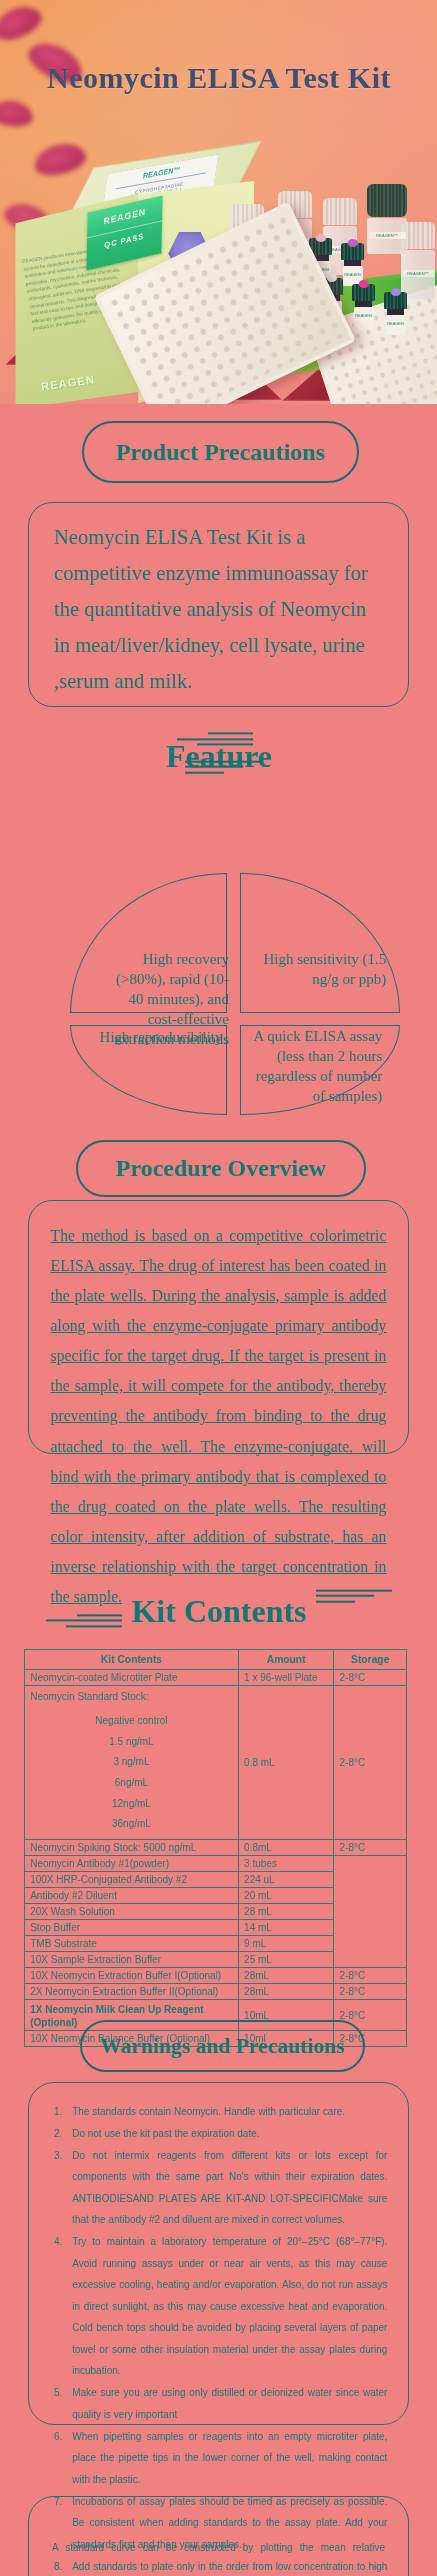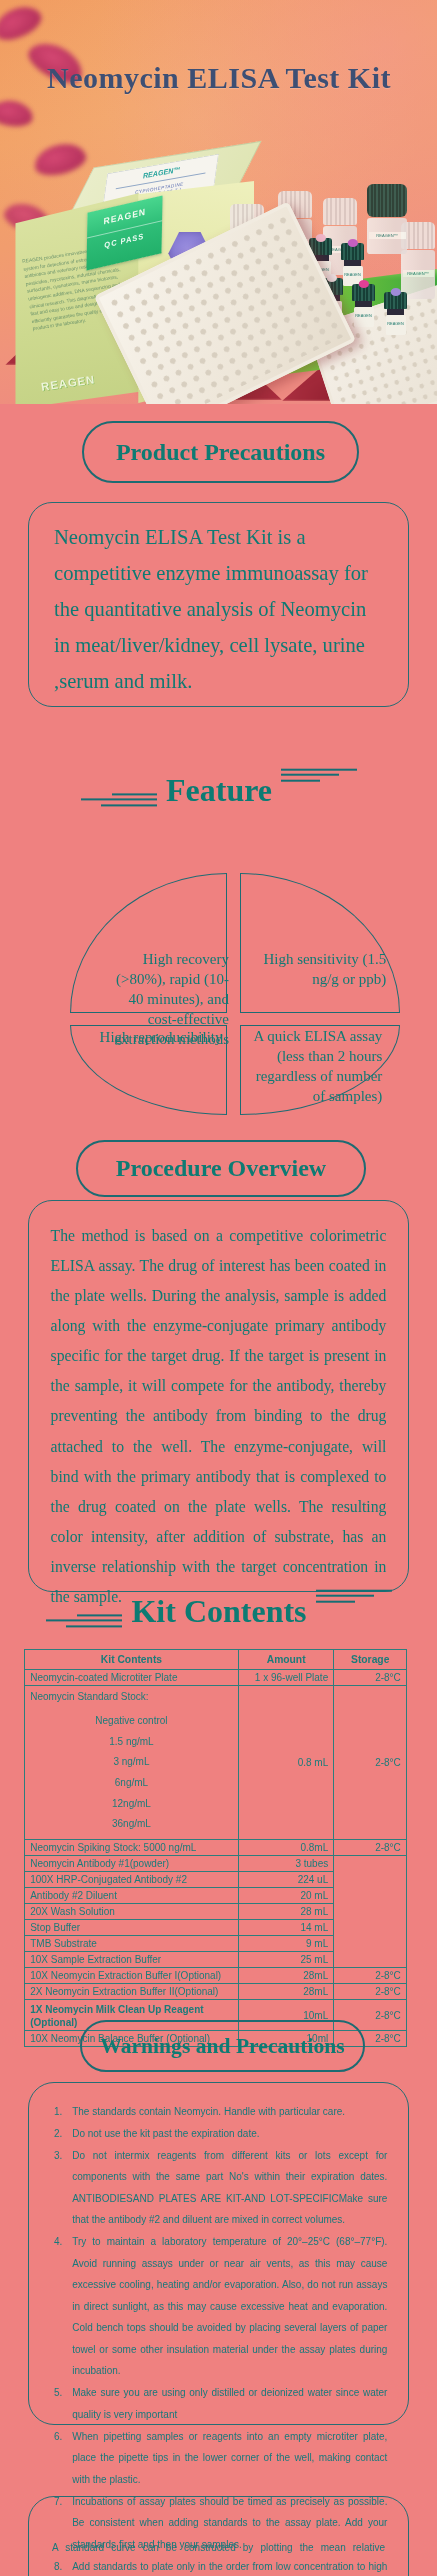--- a/index.html
+++ b/index.html
@@ -110,21 +110,21 @@
   .q-tl{border-radius:100% 0 0 0 / 100% 0 0 0;border-right-color:#1d6b73;}
   .q-tr{border-radius:0 100% 0 0 / 0 100% 0 0;}
   .q-bl{border-radius:0 0 0 100% / 0 0 0 100%;}
   .q-br{border-radius:0 0 100% 0 / 0 0 100% 0;}
   .q-text{position:absolute;font-size:15px;line-height:1.33;color:#117a74;}
   
   table.kit{position:absolute;left:24px;top:1649px;width:383px;border-collapse:collapse;
         font-family:"Liberation Sans",sans-serif;color:#1b7c7a;font-size:10px;}
   table.kit th,table.kit td{border:1px solid #2e7d7d;padding:1px 5.2px;line-height:1.3;}
   table.kit th{text-align:center;font-size:10.3px;padding:2.6px;}
-  table.kit td.c{text-align:right;}
+  table.kit td.c{text-align:left;}
   .std-items{text-align:center;margin-top:11.3px;}
   .std-items div{margin:7.7px 0;}
   
   .warn-list{margin:0;padding:17.5px 20.6px 0 36px;font-family:"Liberation Sans",sans-serif;
         font-size:10px;line-height:2.15;color:#17797b;text-align:justify;}
   .warn-list li{padding-left:7.2px;margin-bottom:0.5px;}
   
   .res-text{padding:29px 23px 0 23px;font-family:"Liberation Sans",sans-serif;font-size:10px;
         line-height:4.4;text-align:justify;color:#17797b;}
 </style>
@@ -274,21 +274,21 @@
     <div class="plate"></div>
   </div>
 
   <div class="pill" style="left:82px;top:421px;width:273px;height:58px;font-size:24px;">
     <span>Product Precautions</span>
   </div>
   <div class="rbox" style="left:28px;top:502px;width:381px;height:205px;">
     <div class="desc-text">Neomycin ELISA Test Kit is a competitive enzyme immunoassay for the quantitative analysis of Neomycin in meat/liver/kidney, cell lysate, urine ,serum and milk.</div>
   </div>
 
-  <div class="bighead" style="top:774px;">
+  <div class="bighead" style="top:719px;flex-direction:column;">
     <span class="deco deco-l">
         <i></i>
         <i></i>
         <i></i>
       </span>
     <h2>Feature</h2>
     <span class="deco deco-r">
         <i></i>
         <i></i>
         <i></i>
@@ -306,21 +306,21 @@
       <div class="q-text" style="left:17.5px;top:2.1px;width:134px;">High reproducibility</div>
     </div>
     <div class="quad q-br" style="left:170px;top:152px;width:160px;height:90px;">
       <div class="q-text" style="left:11.3px;top:1px;width:130px;">A quick ELISA assay (less than 2 hours regardless of number of samples)</div>
     </div>
   </div>
 
   <div class="pill" style="left:76px;top:1140px;width:286px;height:53px;font-size:24px;">
     <span>Procedure Overview</span>
   </div>
-  <div class="rbox" style="left:28px;top:1200px;width:381px;height:392px;">
+  <div class="rbox" style="left:28px;top:1200px;width:381px;height:254px;text-decoration:underline;">
     <div class="proc-text">The method is based on a competitive colorimetric ELISA assay. The drug of interest has been coated in the plate wells. During the analysis, sample is added along with the enzyme-conjugate primary antibody specific for the target drug. If the target is present in the sample, it will compete for the antibody, thereby preventing the antibody from binding to the drug attached to the well. The enzyme-conjugate, will bind with the primary antibody that is complexed to the drug coated on the plate wells. The resulting color intensity, after addition of substrate, has an inverse relationship with the target concentration in the sample.</div>
   </div>
 
   <div class="bighead" style="top:1595px;">
     <span class="deco deco-l">
         <i></i>
         <i></i>
         <i></i>
       </span>
     <h2>Kit Contents</h2>

